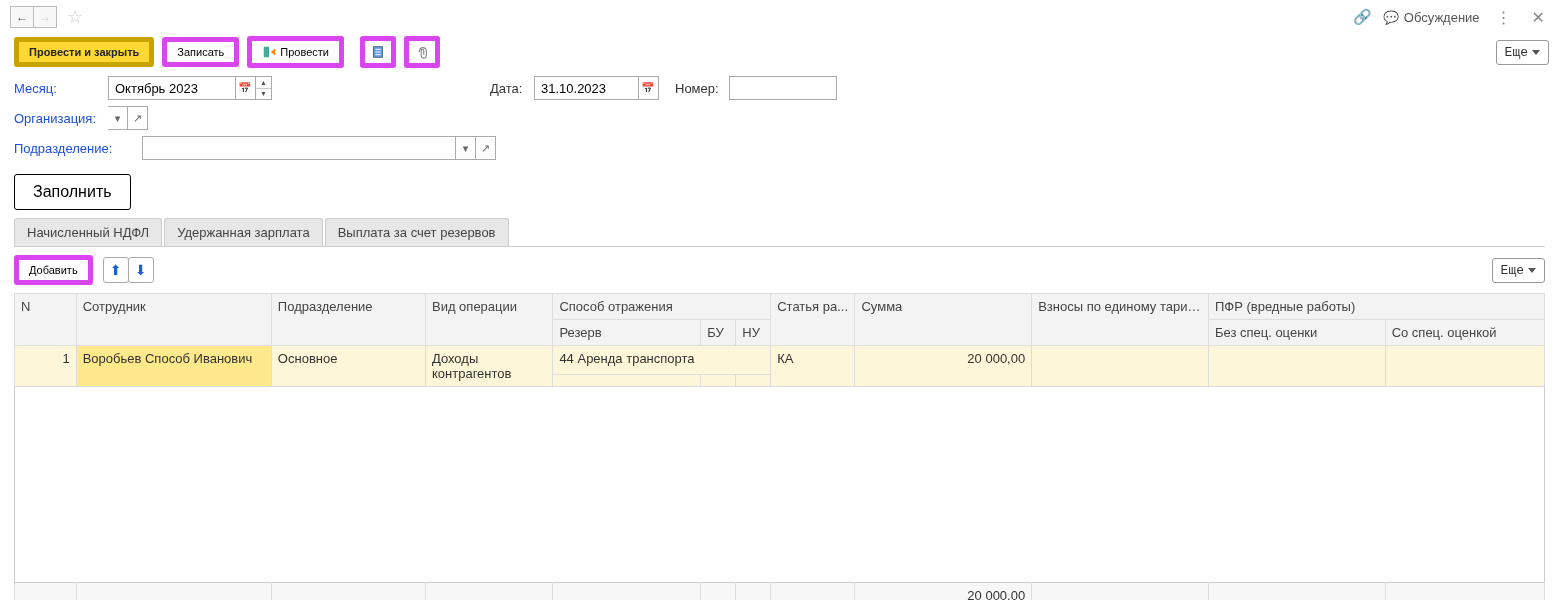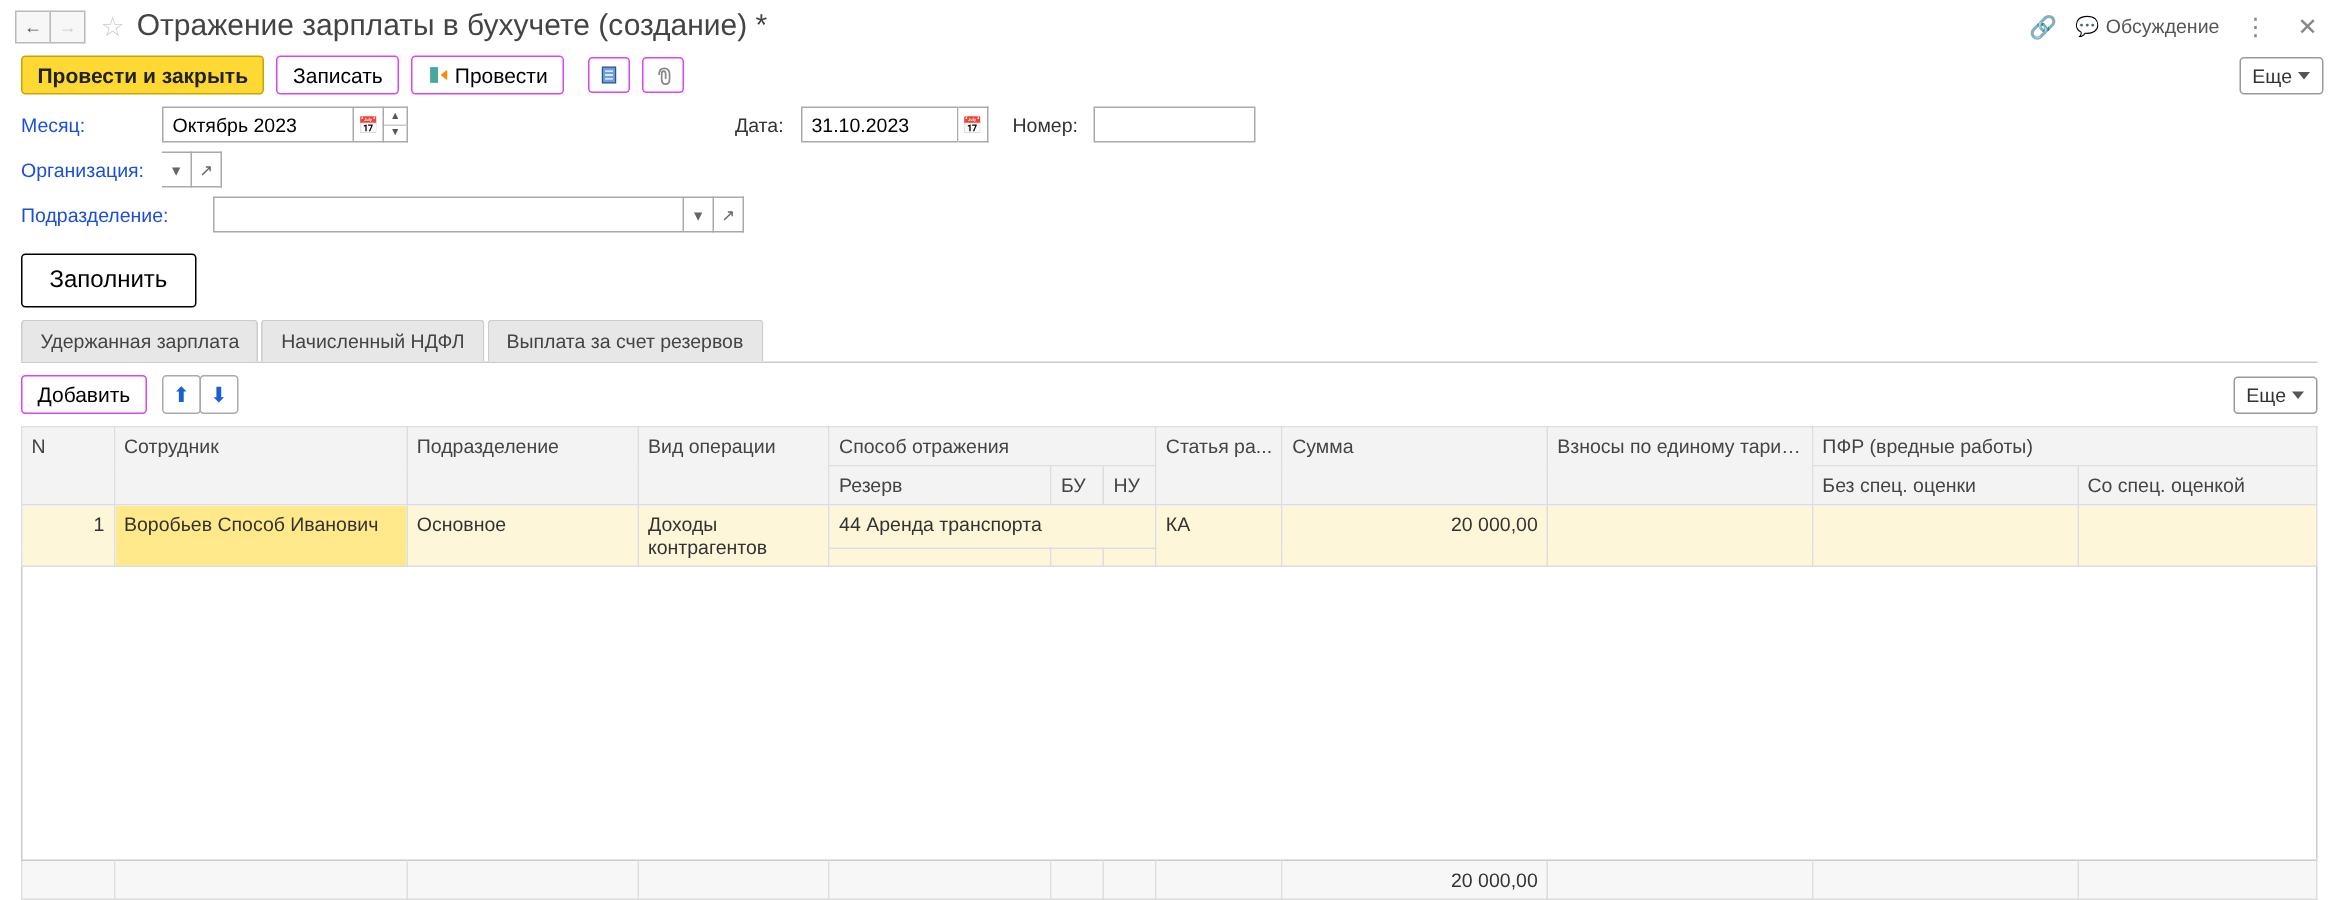--- a/index.html
+++ b/index.html
@@ -42,24 +42,24 @@
   .link-icon { color: #888; font-size: 15px; cursor:pointer;}
   .discuss { color: #555; display:flex; align-items:center; gap:4px; cursor:pointer;}
   .kebab { color: #888; font-size:16px; cursor:pointer; padding:0 4px;}
   .close { color: #888; font-size:16px; cursor:pointer; padding:0 4px;}
   .toolbar {
     display: flex;
     align-items: center;
     padding: 4px 10px 8px 14px;
   }
   .btn {
-    border: 1px solid #d946ef;
+    border: 5px solid #d946ef;
     background: #fff;
     padding: 4px 10px;
-    font-size: 14px;
+    font-size: 11px;
     border-radius: 3px;
     cursor: pointer;
     display: inline-flex;
     align-items: center;
     gap: 4px;
   }
   .btn.primary {
     background: #ffd933;
     border-color: #c9a400;
     font-weight: bold;
@@ -67,21 +67,21 @@
   }
   .btn + .btn { margin-left: 8px; }
   .btn.icon-only { padding: 4px 6px; }
   .more-btn {
     margin-left: auto;
     border: 1px solid #999;
     background: #fff;
     padding: 4px 8px;
     border-radius: 3px;
     cursor: pointer;
-    display:flex; align-items:center; gap:4px;
+    display:flex; align-items:center; gap:4px;font-family:Liberation Mono, monospace;
   }
   .caret-down {
     width:0;height:0;border-left:4px solid transparent;border-right:4px solid transparent;border-top:5px solid #555;
   }
   .form-area { padding: 0 14px; }
   .form-row {
     display: flex;
     align-items: center;
     margin-bottom: 6px;
   }
@@ -226,21 +226,20 @@
   .col-pfr2 { width: 155px; }
   svg.icon { width:14px; height:14px; }
 </style>
 </head>
 <body>
 
 <div class="header-row">
   <div class="nav-btn">←</div>
   <div class="nav-btn disabled">→</div>
   <span class="star-icon">☆</span>
-  <span class="title">Отражение зарплаты в бухучете (создание) *</span>
   <div class="header-right">
     <span class="link-icon">🔗</span>
     <span class="discuss">
       <span>💬</span>
       <span>Обсуждение</span>
     </span>
     <span class="kebab">⋮</span>
     <span class="close">✕</span>
   </div>
 </div>
@@ -299,22 +298,22 @@
   <div class="form-row">
     <span class="form-label wide">Подразделение:</span>
     <input class="input dept" value="" style="">
     <span class="adorn">▾</span>
     <span class="adorn">↗</span>
   </div>
   <button class="fill-btn">Заполнить</button>
 
   
   <div class="tabs">
+    <div class="tab">Начисленный НДФЛ</div>
     <div class="tab">Удержанная зарплата</div>
-    <div class="tab">Начисленный НДФЛ</div>
     <div class="tab">Выплата за счет резервов</div>
   </div>
 
   
   <div class="tab-toolbar">
     <button class="btn">Добавить</button>
     <span class="arrow-group">
       <span class="arrow-btn up">⬆</span>
       <span class="arrow-btn down">⬇</span>
     </span>

